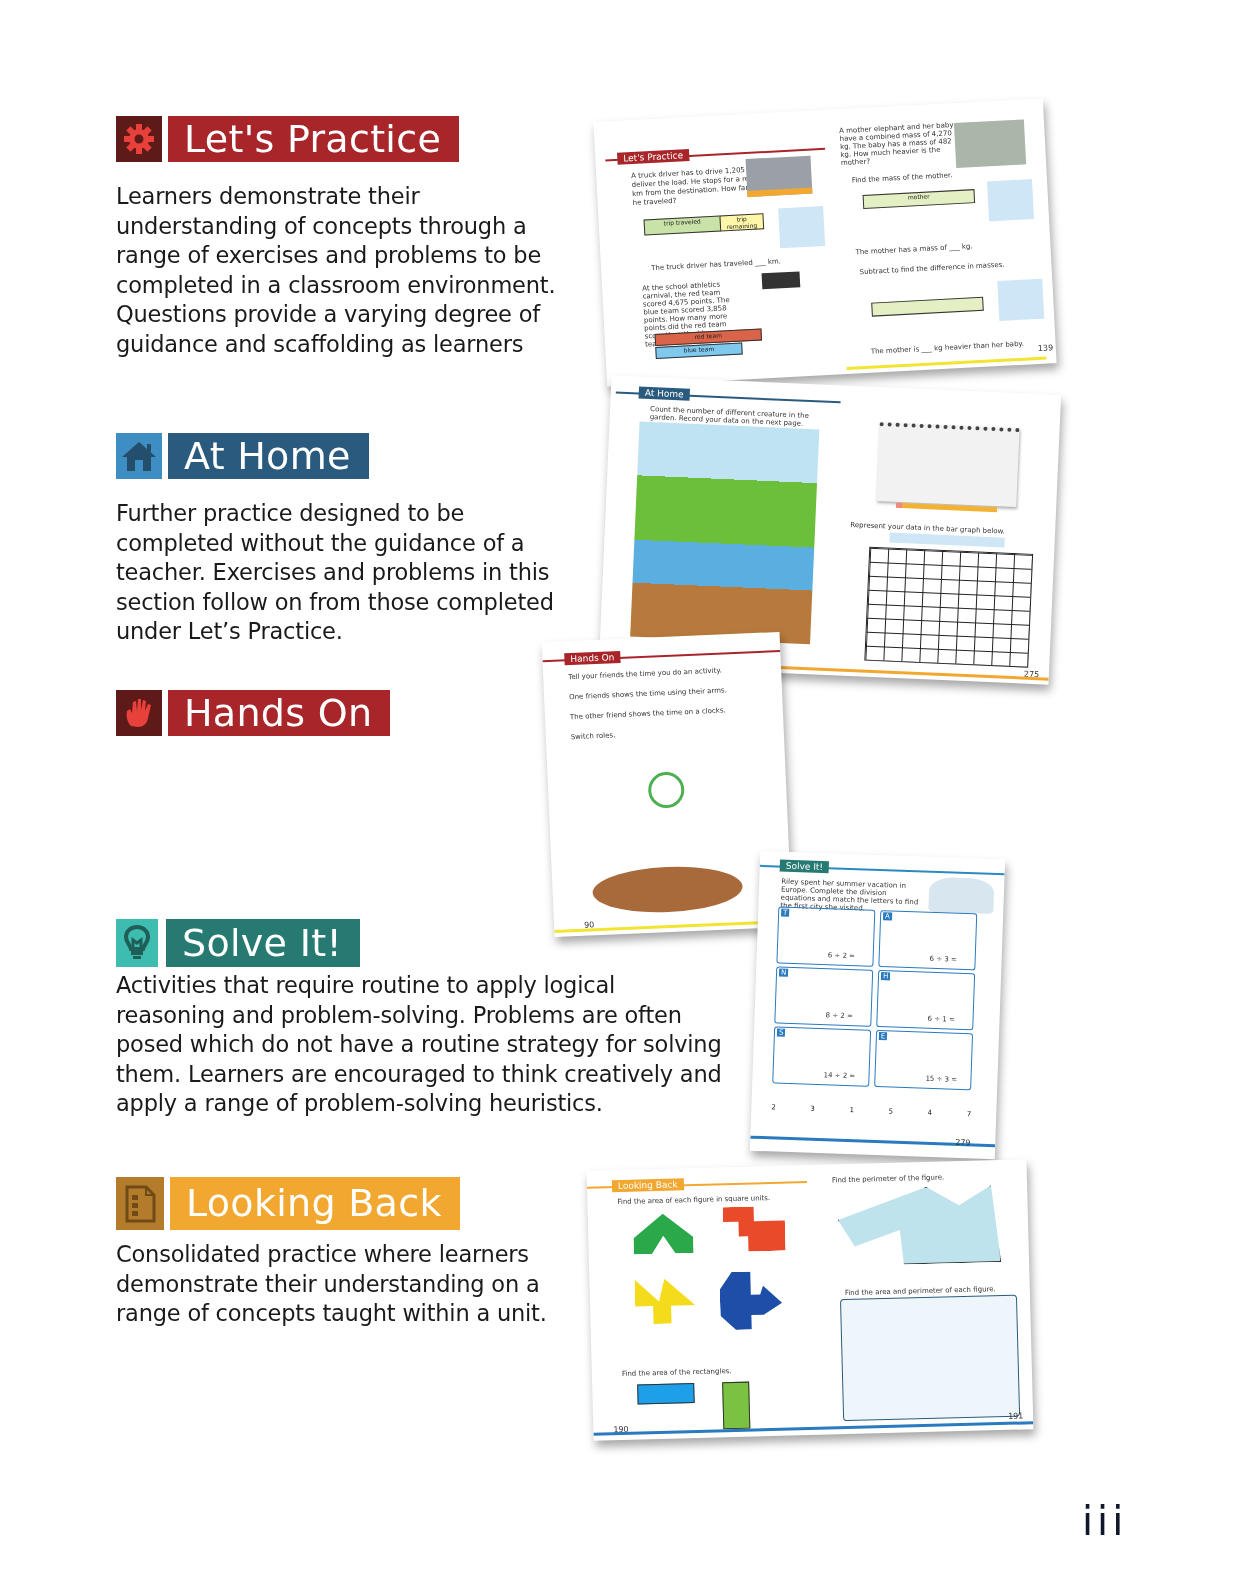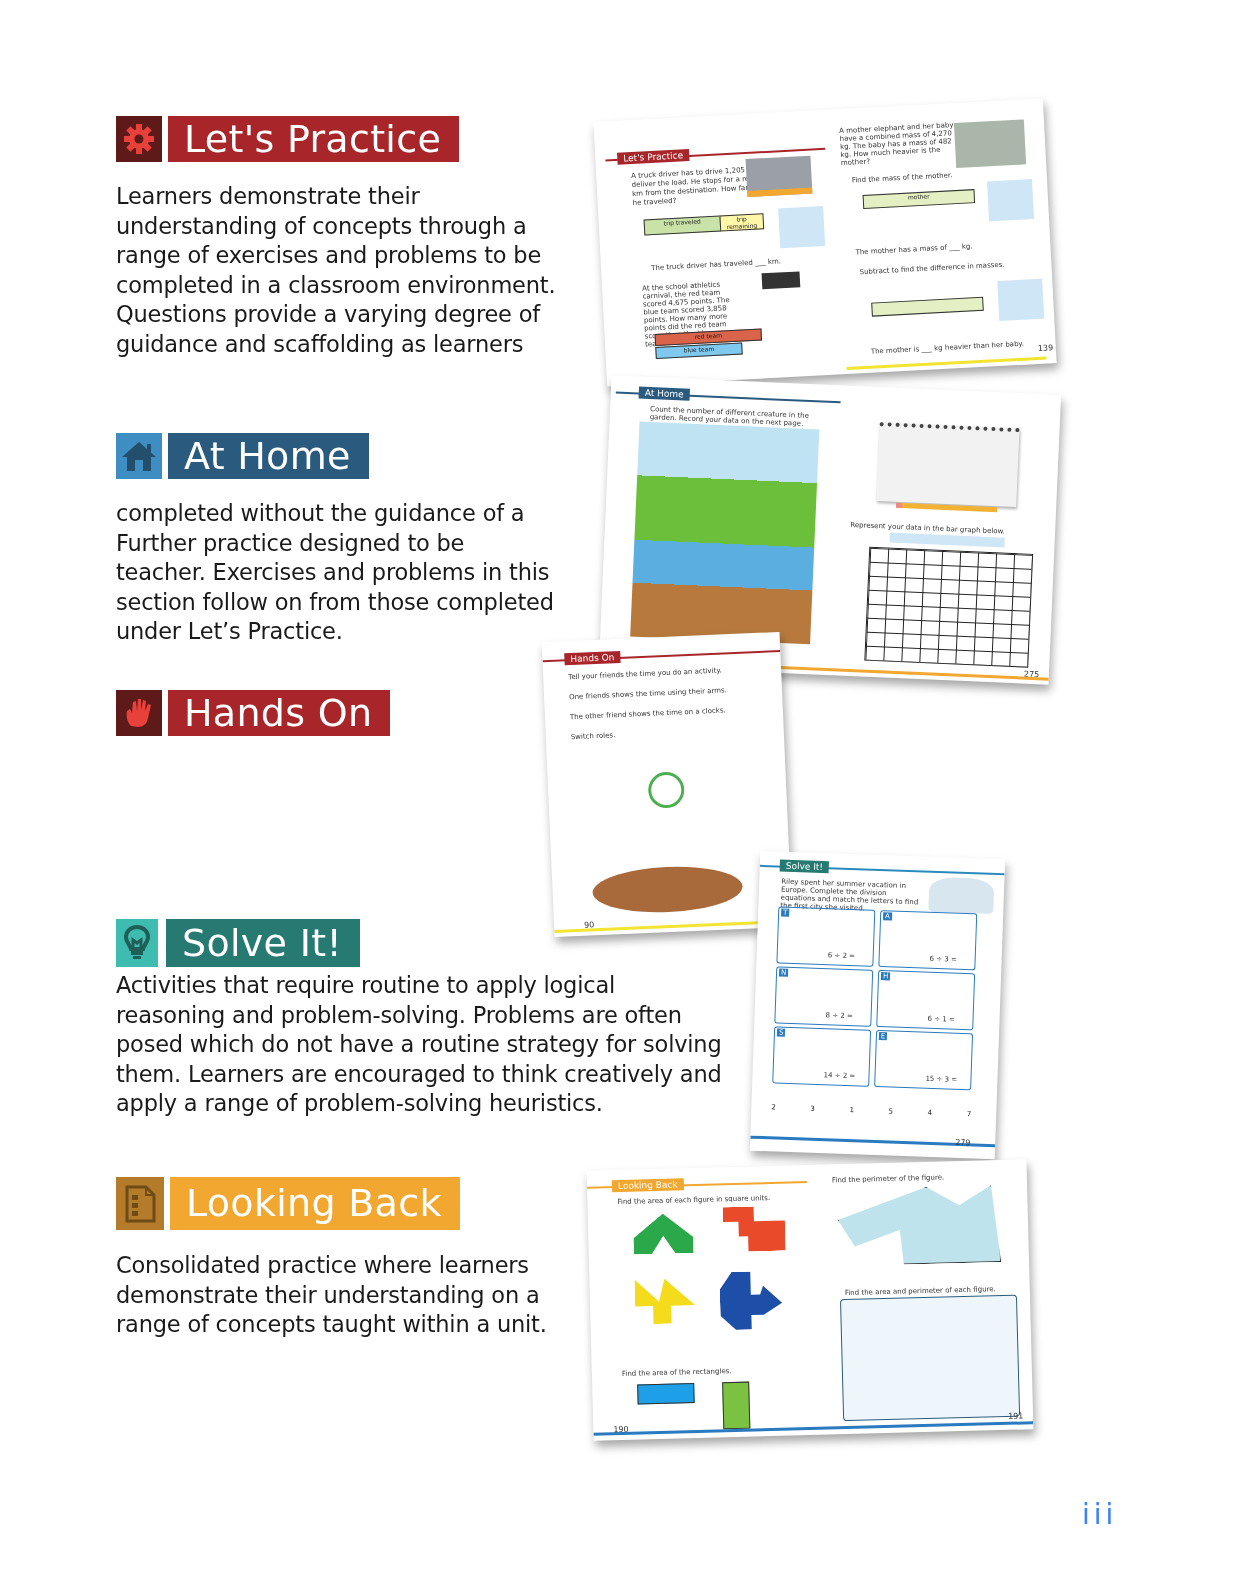--- a/index.html
+++ b/index.html
@@ -14,21 +14,21 @@
 
   
   .thumb { position:absolute; background:#fff; box-shadow:2px 6px 10px rgba(0,0,0,0.35); overflow:hidden; }
   .thumb .tabline { position:absolute; height:2px; }
   .thumb .tab { position:absolute; font-size:9px; color:#fff; padding:1px 6px; }
   .thumb .tx { position:absolute; font-size:7px; color:#333; white-space:nowrap; }
   .thumb .box { position:absolute; background:#cfe6f7; }
   .thumb .foot { position:absolute; height:3px; }
   .thumb .pg { position:absolute; font-size:8px; color:#333; }
   .grid { position:absolute; background-image:linear-gradient(#222 1px, transparent 1px), linear-gradient(90deg,#222 1px, transparent 1px); background-size:18px 14px; border:1px solid #222; }
-  .pagenum { position:absolute; left:1082px; top:1498px; font-size:28px; letter-spacing:4px; color:#3b82f6; }
+  .pagenum { position:absolute; left:1082px; top:1498px; font-size:40px; letter-spacing:4px; color:#0f172a; }
 </style>
 </head>
 <body>
 
 <div class="section" style="top:116px;">
   <div class="hdr">
     <div class="ic" style="background:#5e1a18;">
       <svg width="34" height="34" viewBox="0 0 34 34">
         <g fill="#e8403a">
           <rect x="14" y="2" width="6" height="30"></rect>
@@ -57,22 +57,22 @@
     <div class="ic" style="background:#3e8ec4;">
       <svg width="38" height="34" viewBox="0 0 38 34">
         <polygon points="19,3 2,18 7,18 7,32 31,32 31,18 36,18" fill="#234e6c"></polygon>
         <rect x="15" y="21" width="8" height="11" fill="#3e8ec4"></rect>
         <rect x="27" y="5" width="4" height="8" fill="#234e6c"></rect>
       </svg>
     </div>
     <div class="tt" style="background:#2a5b7e;">At Home</div>
   </div>
   <div class="desc">
+    <div>Further practice designed to be</div>
     <div>completed without the guidance of a</div>
-    <div>Further practice designed to be</div>
     <div>teacher. Exercises and problems in this</div>
     <div>section follow on from those completed</div>
     <div>under Let’s Practice.</div>
   </div>
 </div>
 
 <div class="section" style="top:690px;">
   <div class="hdr">
     <div class="ic" style="background:#5e1a18;">
       <svg width="32" height="34" viewBox="0 0 32 34">
@@ -110,21 +110,21 @@
       <svg width="34" height="40" viewBox="0 0 34 40">
         <path d="M4 3 L23 3 L31 11 L31 37 L4 37 Z" fill="none" stroke="#6e4b17" stroke-width="3"></path>
         <path d="M23 3 L23 11 L31 11" fill="none" stroke="#6e4b17" stroke-width="2"></path>
         <rect x="9" y="11" width="6" height="5" fill="#6e4b17"></rect>
         <rect x="9" y="19" width="6" height="5" fill="#6e4b17"></rect>
         <rect x="9" y="27" width="6" height="5" fill="#6e4b17"></rect>
       </svg>
     </div>
     <div class="tt" style="background:#f2a830; line-height:53px;">Looking Back</div>
   </div>
-  <div class="desc" style="margin-top:21px;">
+  <div class="desc" style="margin-top:10px;">
     <div>Consolidated practice where learners</div>
     <div>demonstrate their understanding on a</div>
     <div>range of concepts taught within a unit.</div>
   </div>
 </div>
 
 <div class="thumb" style="left:600px; top:110px; width:450px; height:265px; transform:rotate(-3deg);">
   <div class="tabline" style="left:10px; top:38px; width:220px; background:#a8252a;"></div>
   <div class="tab" style="left:22px; top:32px; background:#a8252a;">Let's Practice</div>
   <div class="tx" style="left:35px; top:52px; width:140px; white-space:normal; line-height:9px;">A truck driver has to drive 1,205 km to deliver the load. He stops for a rest 432 km from the destination. How far has he traveled?</div>

